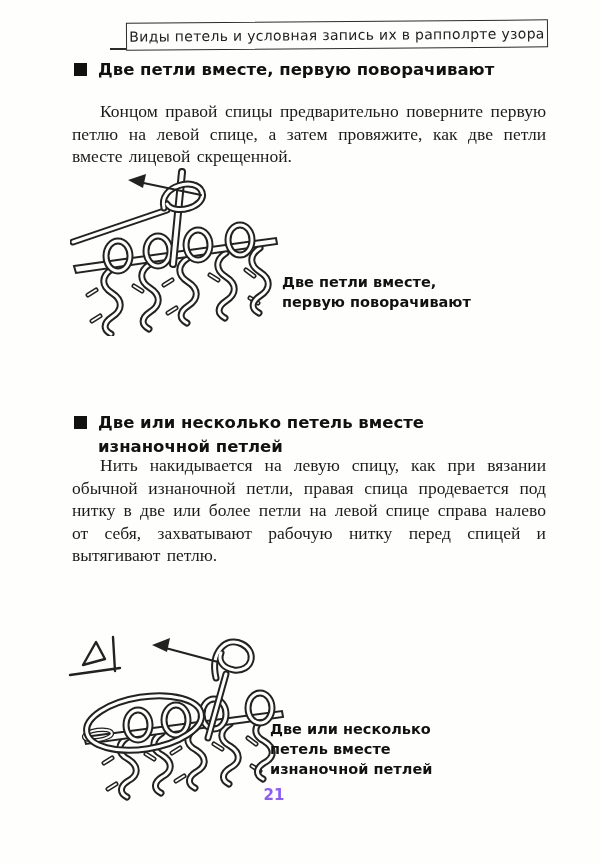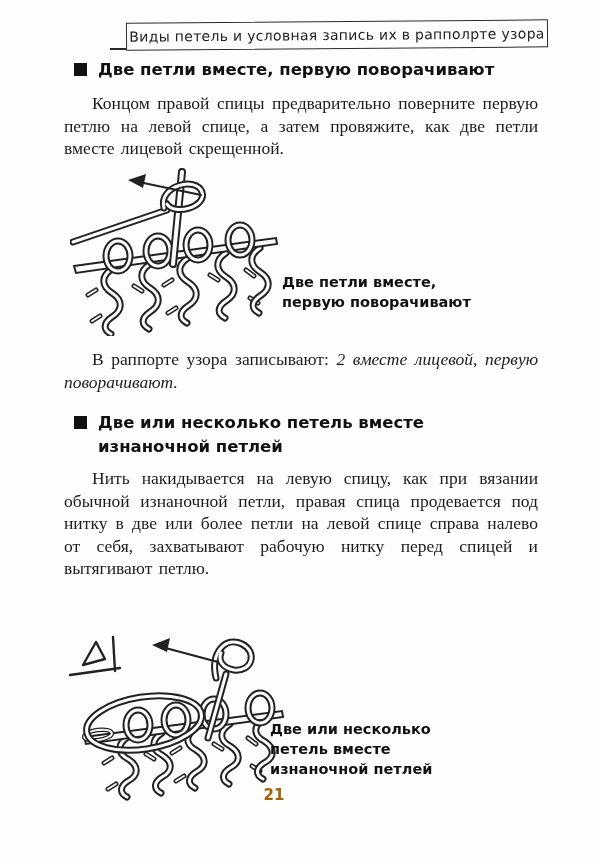--- a/index.html
+++ b/index.html
@@ -35,38 +35,38 @@
     position:absolute;
     font-family:"DejaVu Sans", sans-serif;
     font-weight:bold;font-size:16.5px;line-height:24px;color:#111;
     padding-left:24px;
   }
   .bullet{
     position:absolute;left:0;top:5px;width:13px;height:13px;background:#111;
   }
   
   .body-par{
-    position:absolute;left:64px;width:474px;margin:0;
+    position:absolute;left:64px;width:474px;margin:8px;
     font-size:17.5px;line-height:22.5px;
     text-align:justify;text-indent:28px;color:#1b1b1b;
     word-spacing:2px;
   }
   .body-par em{font-style:italic;}
   
   .fig-caption{
     position:absolute;
     font-family:"DejaVu Sans", sans-serif;
     font-weight:bold;font-size:14.5px;line-height:20px;color:#111;
   }
   .figure{position:absolute;}
   
   .page-number{
     position:absolute;left:0;top:786px;width:548px;text-align:center;
     font-family:"DejaVu Sans", sans-serif;font-weight:bold;
-    font-size:15px;color:#a16207;
+    font-size:15px;color:#8b5cf6;
   }
   
   .ink{fill:none;stroke:#222;stroke-linecap:round;stroke-linejoin:round;}
   .tube-out{fill:none;stroke:#222;stroke-width:7;stroke-linecap:round;stroke-linejoin:round;}
   .tube-in{fill:none;stroke:#fefefd;stroke-width:3;stroke-linecap:round;stroke-linejoin:round;}
   .rod{fill:#fefefd;stroke:#222;stroke-width:2;}
   .thin{stroke-width:2.2;}
   .head{fill:#222;stroke:none;}
 </style>
 </head>
@@ -130,30 +130,27 @@
       </g>
       <g>
         <path class="ink thin" d="M 131 27 L 64 13"></path>
         <polygon class="head" points="58,12 76,6 73,20"></polygon>
       </g>
     </svg>
   </div>
 
   <div class="fig-caption" style="left:282px;top:272px;width:215px;">Две петли вместе, первую поворачивают</div>
 
-  <p class="body-par" style="top:348px;">
-    <span>В раппорте узора записывают: </span><em>2 вместе лицевой, первую поворачивают.</em>
-  </p>
 
   <div class="section-heading" style="left:74px;top:411px;width:400px;">
     <span class="bullet"></span>
     <span>Две или несколько петель вместе изнаночной петлей</span>
   </div>
 
-  <p class="body-par" style="top:467px;">Нить накидывается на левую спицу, как при вязании обычной изнаночной петли, правая спица продевается под нитку в две или более петли на левой спице справа налево от себя, захватывают рабочую нитку перед спицей и вытягивают петлю.</p>
+  <p class="body-par" style="top:446px;">Нить накидывается на левую спицу, как при вязании обычной изнаночной петли, правая спица продевается под нитку в две или более петли на левой спице справа налево от себя, захватывают рабочую нитку перед спицей и вытягивают петлю.</p>
 
 
   <div class="figure" style="left:68px;top:634px;width:236px;height:172px;">
     <svg width="236" height="172" viewBox="0 0 236 172">
       <defs>
         <path id="d2-loops" d="M 82 91 a 12 15 0 1 1 -24 0 a 12 15 0 1 1 24 0
                                M 120 86 a 12 15 0 1 1 -24 0 a 12 15 0 1 1 24 0
                                M 158 80 a 12 15 0 1 1 -24 0 a 12 15 0 1 1 24 0
                                M 204 74 a 12 15 0 1 1 -24 0 a 12 15 0 1 1 24 0"></path>
         <path id="d2-fabric" d="M 60 103 c -11 7 -11 16 0 22 c 11 7 11 16 0 22 c -8 5 -9 12 -1 16

